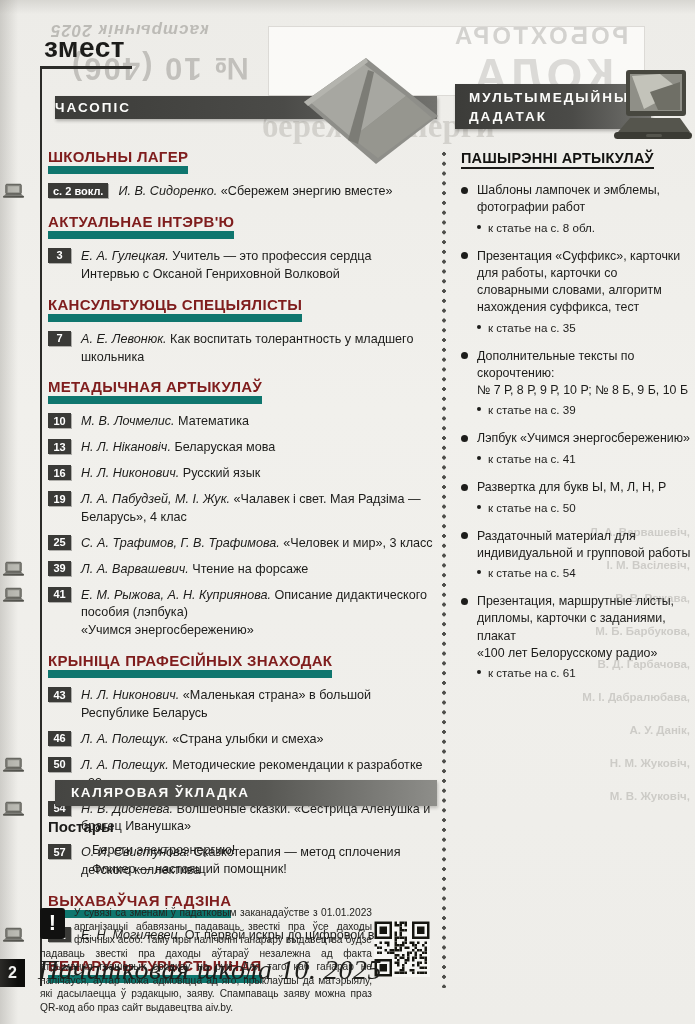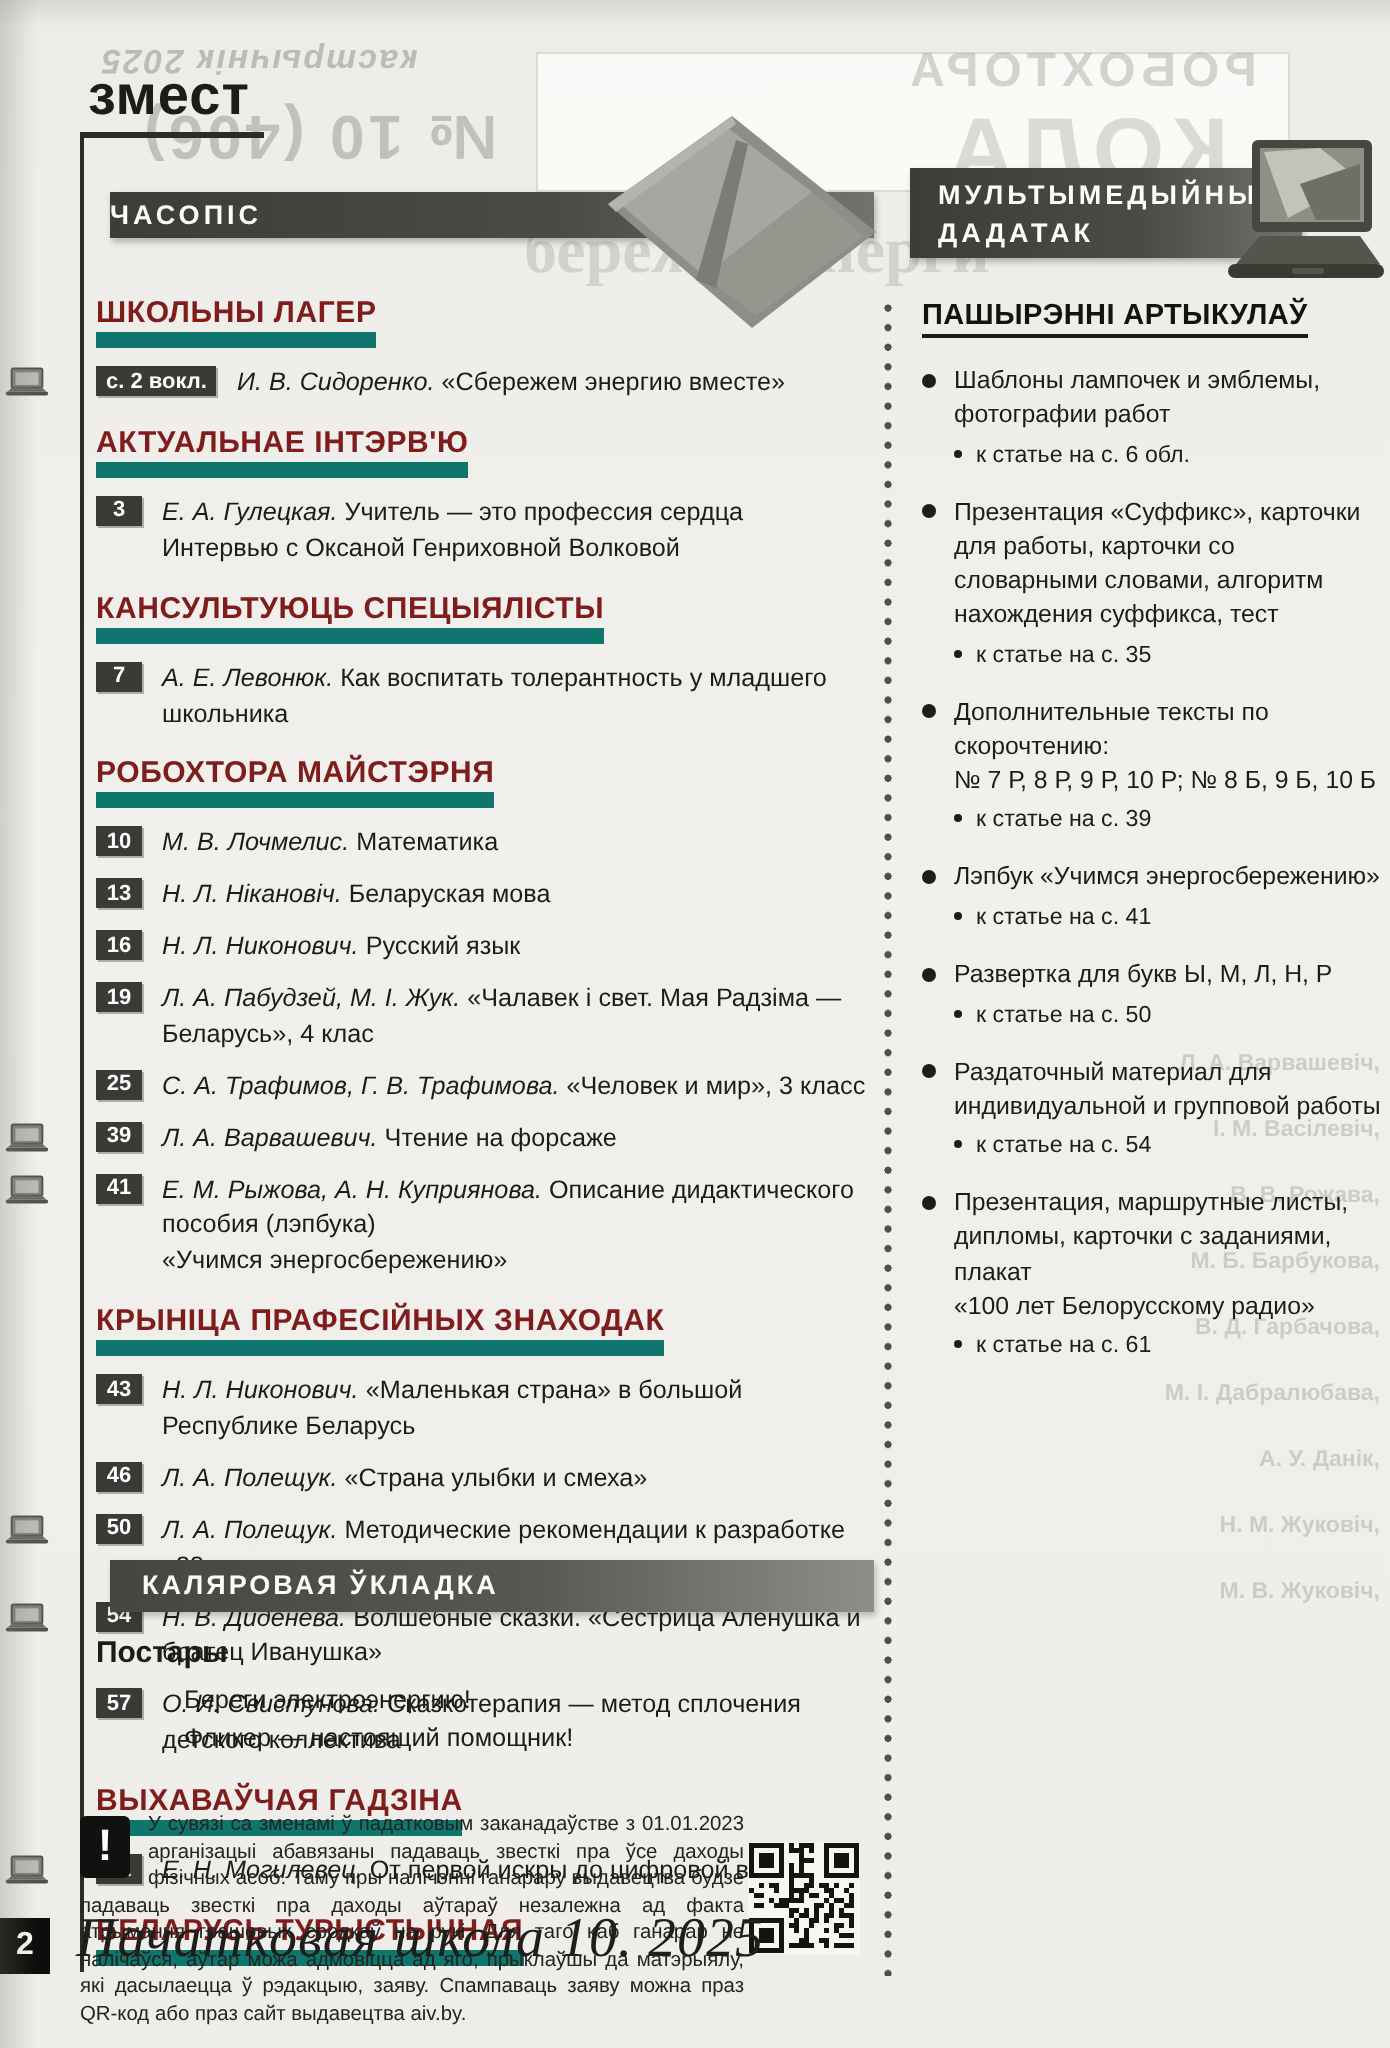--- a/index.html
+++ b/index.html
@@ -151,21 +151,21 @@
       </div></div>
     <div class="sec"><div class="sec-title">АКТУАЛЬНАЕ ІНТЭРВ'Ю</div><div class="toc-item">
         <span class="badge">3</span>
         <div class="it-text"><span class="it-author">Е. А. Гулецкая. </span>Учитель — это профессия сердца
 Интервью с Оксаной Генриховной Волковой</div>
       </div></div>
     <div class="sec"><div class="sec-title">КАНСУЛЬТУЮЦЬ СПЕЦЫЯЛІСТЫ</div><div class="toc-item">
         <span class="badge">7</span>
         <div class="it-text"><span class="it-author">А. Е. Левонюк. </span>Как воспитать толерантность у младшего школьника</div>
       </div></div>
-    <div class="sec"><div class="sec-title">РОБОХТОРА МАЙСТЭРНЯ</div><div class="toc-item">
+    <div class="sec"><div class="sec-title">МЕТАДЫЧНАЯ АРТЫКУЛАЎ</div><div class="toc-item">
         <span class="badge">10</span>
         <div class="it-text"><span class="it-author">М. В. Лочмелис. </span>Математика</div>
       </div><div class="toc-item">
         <span class="badge">13</span>
         <div class="it-text"><span class="it-author">Н. Л. Нікановіч. </span>Беларуская мова</div>
       </div><div class="toc-item">
         <span class="badge">16</span>
         <div class="it-text"><span class="it-author">Н. Л. Никонович. </span>Русский язык</div>
       </div><div class="toc-item">
         <span class="badge">19</span>
@@ -233,21 +233,21 @@
         <div class="it-text"><span class="it-author">Е. Н. Могилевец. </span>От первой искры до цифровой волны</div>
       </div></div>
     <div class="sec"><div class="sec-title">БЕЛАРУСЬ ТУРЫСТЫЧНАЯ</div></div>
   </div>
 <div id="divider"></div>
 <div id="mm-col">
   <div id="mm-title">ПАШЫРЭННІ АРТЫКУЛАЎ</div>
   <div id="mm-list">
       <div class="mm-item">
         <span class="mm-dot"></span>
-        <div class="mm-body">Шаблоны лампочек и эмблемы, фотографии работ<div class="mm-note"><span class="mm-dot2"></span><span>к статье на с. 6 обл.</span></div></div>
+        <div class="mm-body">Шаблоны лампочек и эмблемы, фотографии работ<div class="mm-note"><span class="mm-dot2"></span><span>к статье на с. 8 обл.</span></div></div>
       </div>
       <div class="mm-item">
         <span class="mm-dot"></span>
         <div class="mm-body">Презентация «Суффикс», карточки для работы, карточки со словарными словами, алгоритм нахождения суффикса, тест<div class="mm-note"><span class="mm-dot2"></span><span>к статье на с. 35</span></div></div>
       </div>
       <div class="mm-item">
         <span class="mm-dot"></span>
         <div class="mm-body">Дополнительные тексты по скорочтению:
 № 7 Р, 8 Р, 9 Р, 10 Р; № 8 Б, 9 Б, 10 Б<div class="mm-note"><span class="mm-dot2"></span><span>к статье на с. 39</span></div></div>
       </div>

